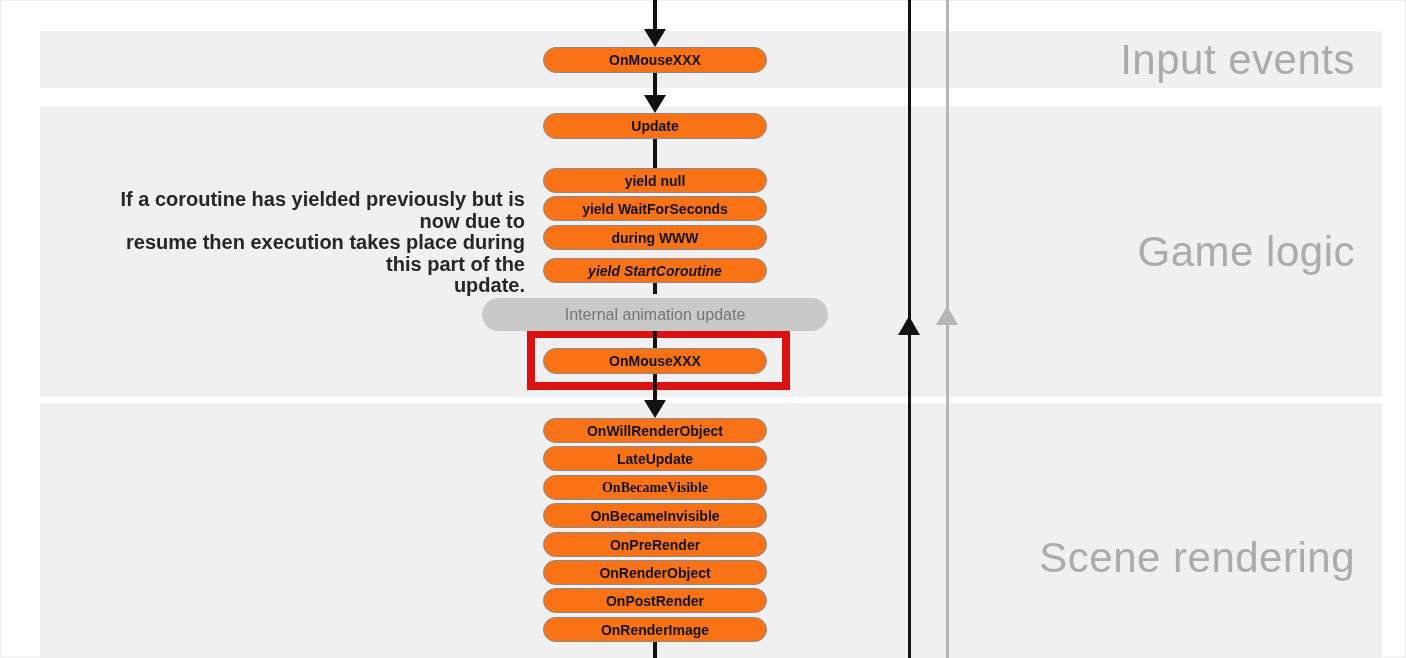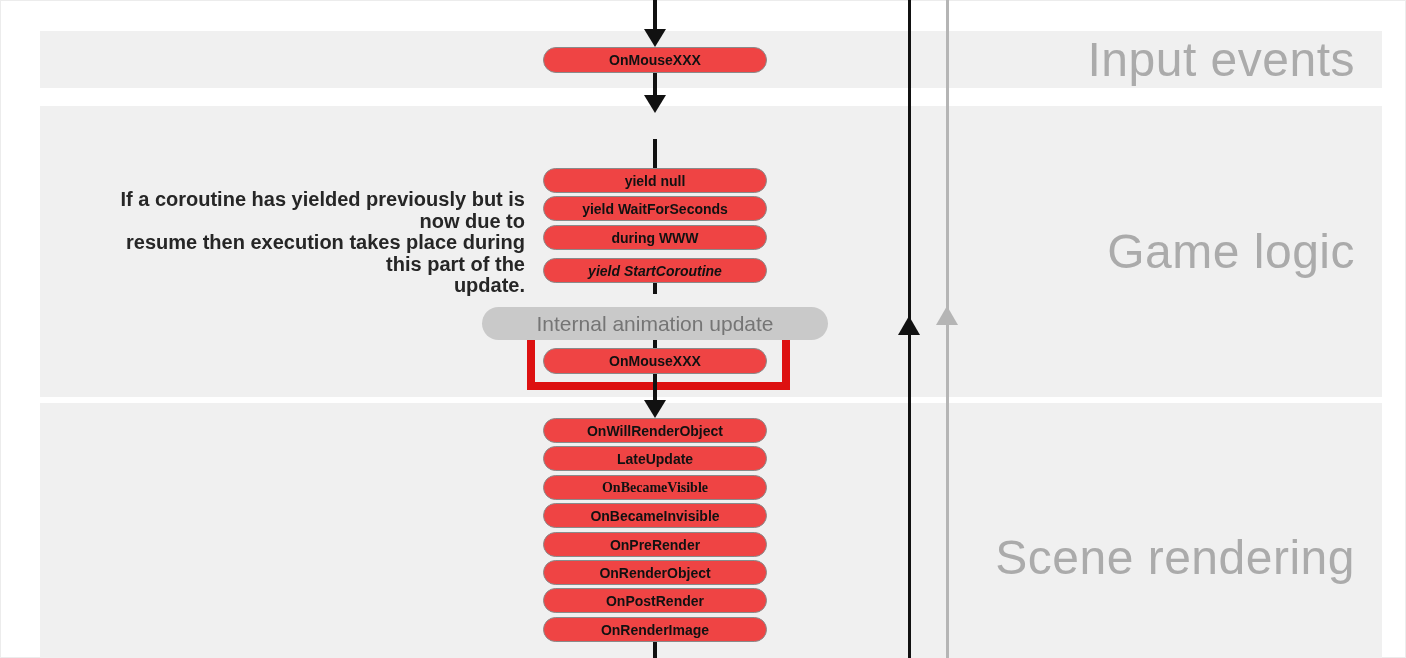--- a/index.html
+++ b/index.html
@@ -18,50 +18,50 @@
   .stage{
     position:relative;width:1406px;height:658px;background:#ffffff;
     overflow:hidden;box-shadow:inset 0 0 0 1px #ececec;
   }
   .band{
     position:absolute;left:40px;width:1342px;background:var(--band-bg,#f0f0f0);
     display:flex;align-items:center;justify-content:flex-end;
     padding-right:27px;box-sizing:border-box;z-index:0;
   }
   .band-label{
-    font-size:48px;color:var(--band-label,#ababab);white-space:nowrap;
+    font-size:42px;color:var(--band-label,#ababab);white-space:nowrap;
     line-height:1;letter-spacing:0.5px;
   }
   .vline{position:absolute;z-index:2;}
   .flow-vline{width:4px;margin-left:-2px;background:var(--flow-line,#111);}
   .arrow-down{
     position:absolute;width:0;height:0;z-index:2;margin-left:-11px;
     border-left:11px solid transparent;border-right:11px solid transparent;
     border-top:18px solid var(--flow-line,#111);
   }
   .arrow-up{
     position:absolute;width:0;height:0;z-index:2;margin-left:-11px;
     border-left:11px solid transparent;border-right:11px solid transparent;
     border-bottom:19px solid var(--flow-line,#111);
   }
   .arrow-up.gray{border-bottom-color:var(--gray-line,#b5b5b5);}
   .pill{
     position:absolute;left:543px;width:224px;height:25px;z-index:3;
-    background:#ef4444;border:1.5px solid var(--node-border,#8a8a8a);
+    background:#f97316;border:1.5px solid var(--node-border,#8a8a8a);
     border-radius:14px;box-sizing:border-box;
     display:flex;align-items:center;justify-content:center;
     font-size:14px;font-weight:bold;color:var(--node-text,#111);
     white-space:nowrap;
   }
   .pill.tall{height:26px;}
   .internal-pill{
-    position:absolute;left:482px;top:307px;width:346px;height:33px;z-index:3;
+    position:absolute;left:482px;top:298px;width:346px;height:33px;z-index:3;
     background:var(--internal-pill-bg,#c9c9c9);border-radius:17px;
     display:flex;align-items:center;justify-content:center;
-    font-size:21px;font-weight:400;color:var(--internal-pill-text,#757575);
+    font-size:16px;font-weight:400;color:var(--internal-pill-text,#757575);
     white-space:nowrap;
   }
   .highlight-box{
     position:absolute;left:527px;top:330px;width:263px;height:60px;z-index:1;
     border:8px solid var(--highlight-red,#dd1111);box-sizing:border-box;
   }
   .note{
     position:absolute;left:100px;top:189px;width:425px;z-index:3;
     text-align:right;font-size:20px;font-weight:bold;color:#262626;
     line-height:21.5px;
@@ -100,20 +100,21 @@
   <div class="vline flow-vline" style="left:655px;top:139px;height:30px;"></div>
   <div class="vline flow-vline" style="left:655px;top:277px;height:17px;"></div>
   <div class="vline flow-vline" style="left:655px;top:326px;height:23px;"></div>
 
   <div class="vline flow-vline" style="left:655px;top:374px;height:27px;"></div>
   <div class="arrow-down" style="left:655px;top:400px;"></div>
 
   <div class="vline flow-vline" style="left:655px;top:642px;height:16px;"></div>
 
   <div class="pill tall" style="top:47px;">OnMouseXXX</div>
+  <div class="pill tall" style="top:113px;">Update</div>
 
   <div class="pill" style="top:168px;">yield null</div>
   <div class="pill" style="top:196px;">yield WaitForSeconds</div>
   <div class="pill" style="top:225px;">during WWW</div>
   <div class="pill" style="top:258px;font-style:italic;">yield StartCoroutine</div>
 
   <div class="internal-pill">Internal animation update</div>
 
   <div class="pill tall" style="top:348px;">OnMouseXXX</div>
 

